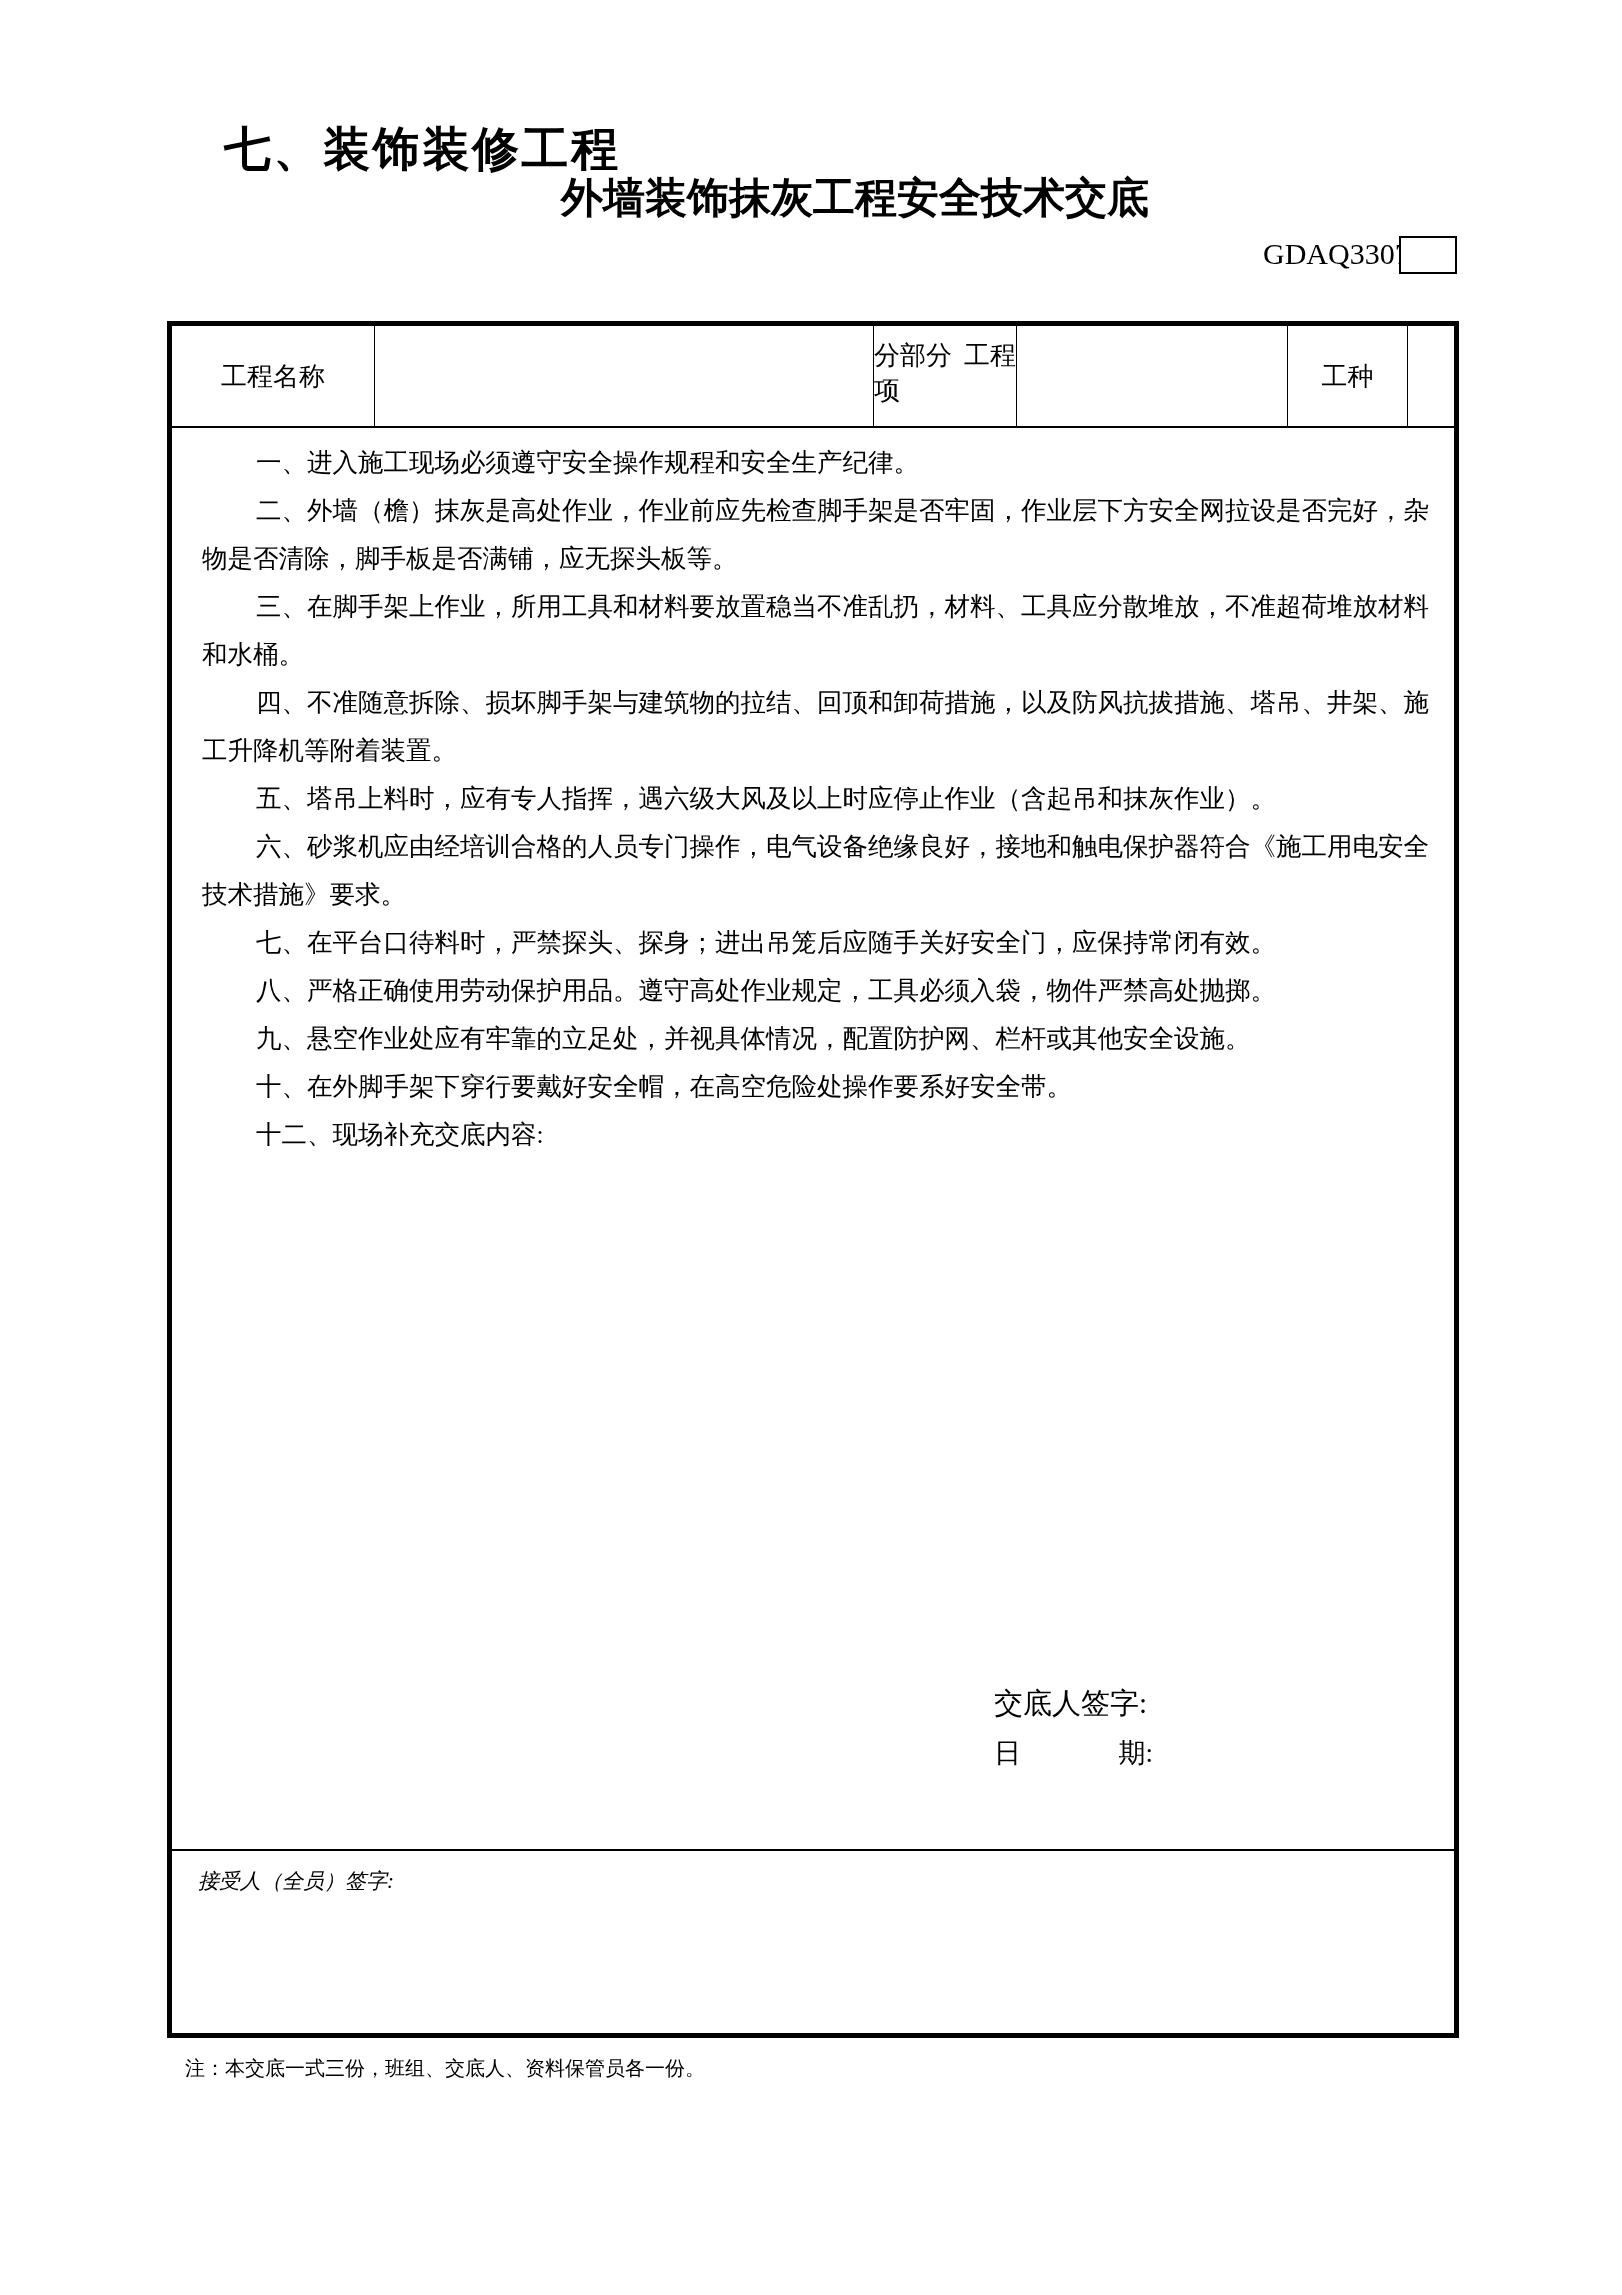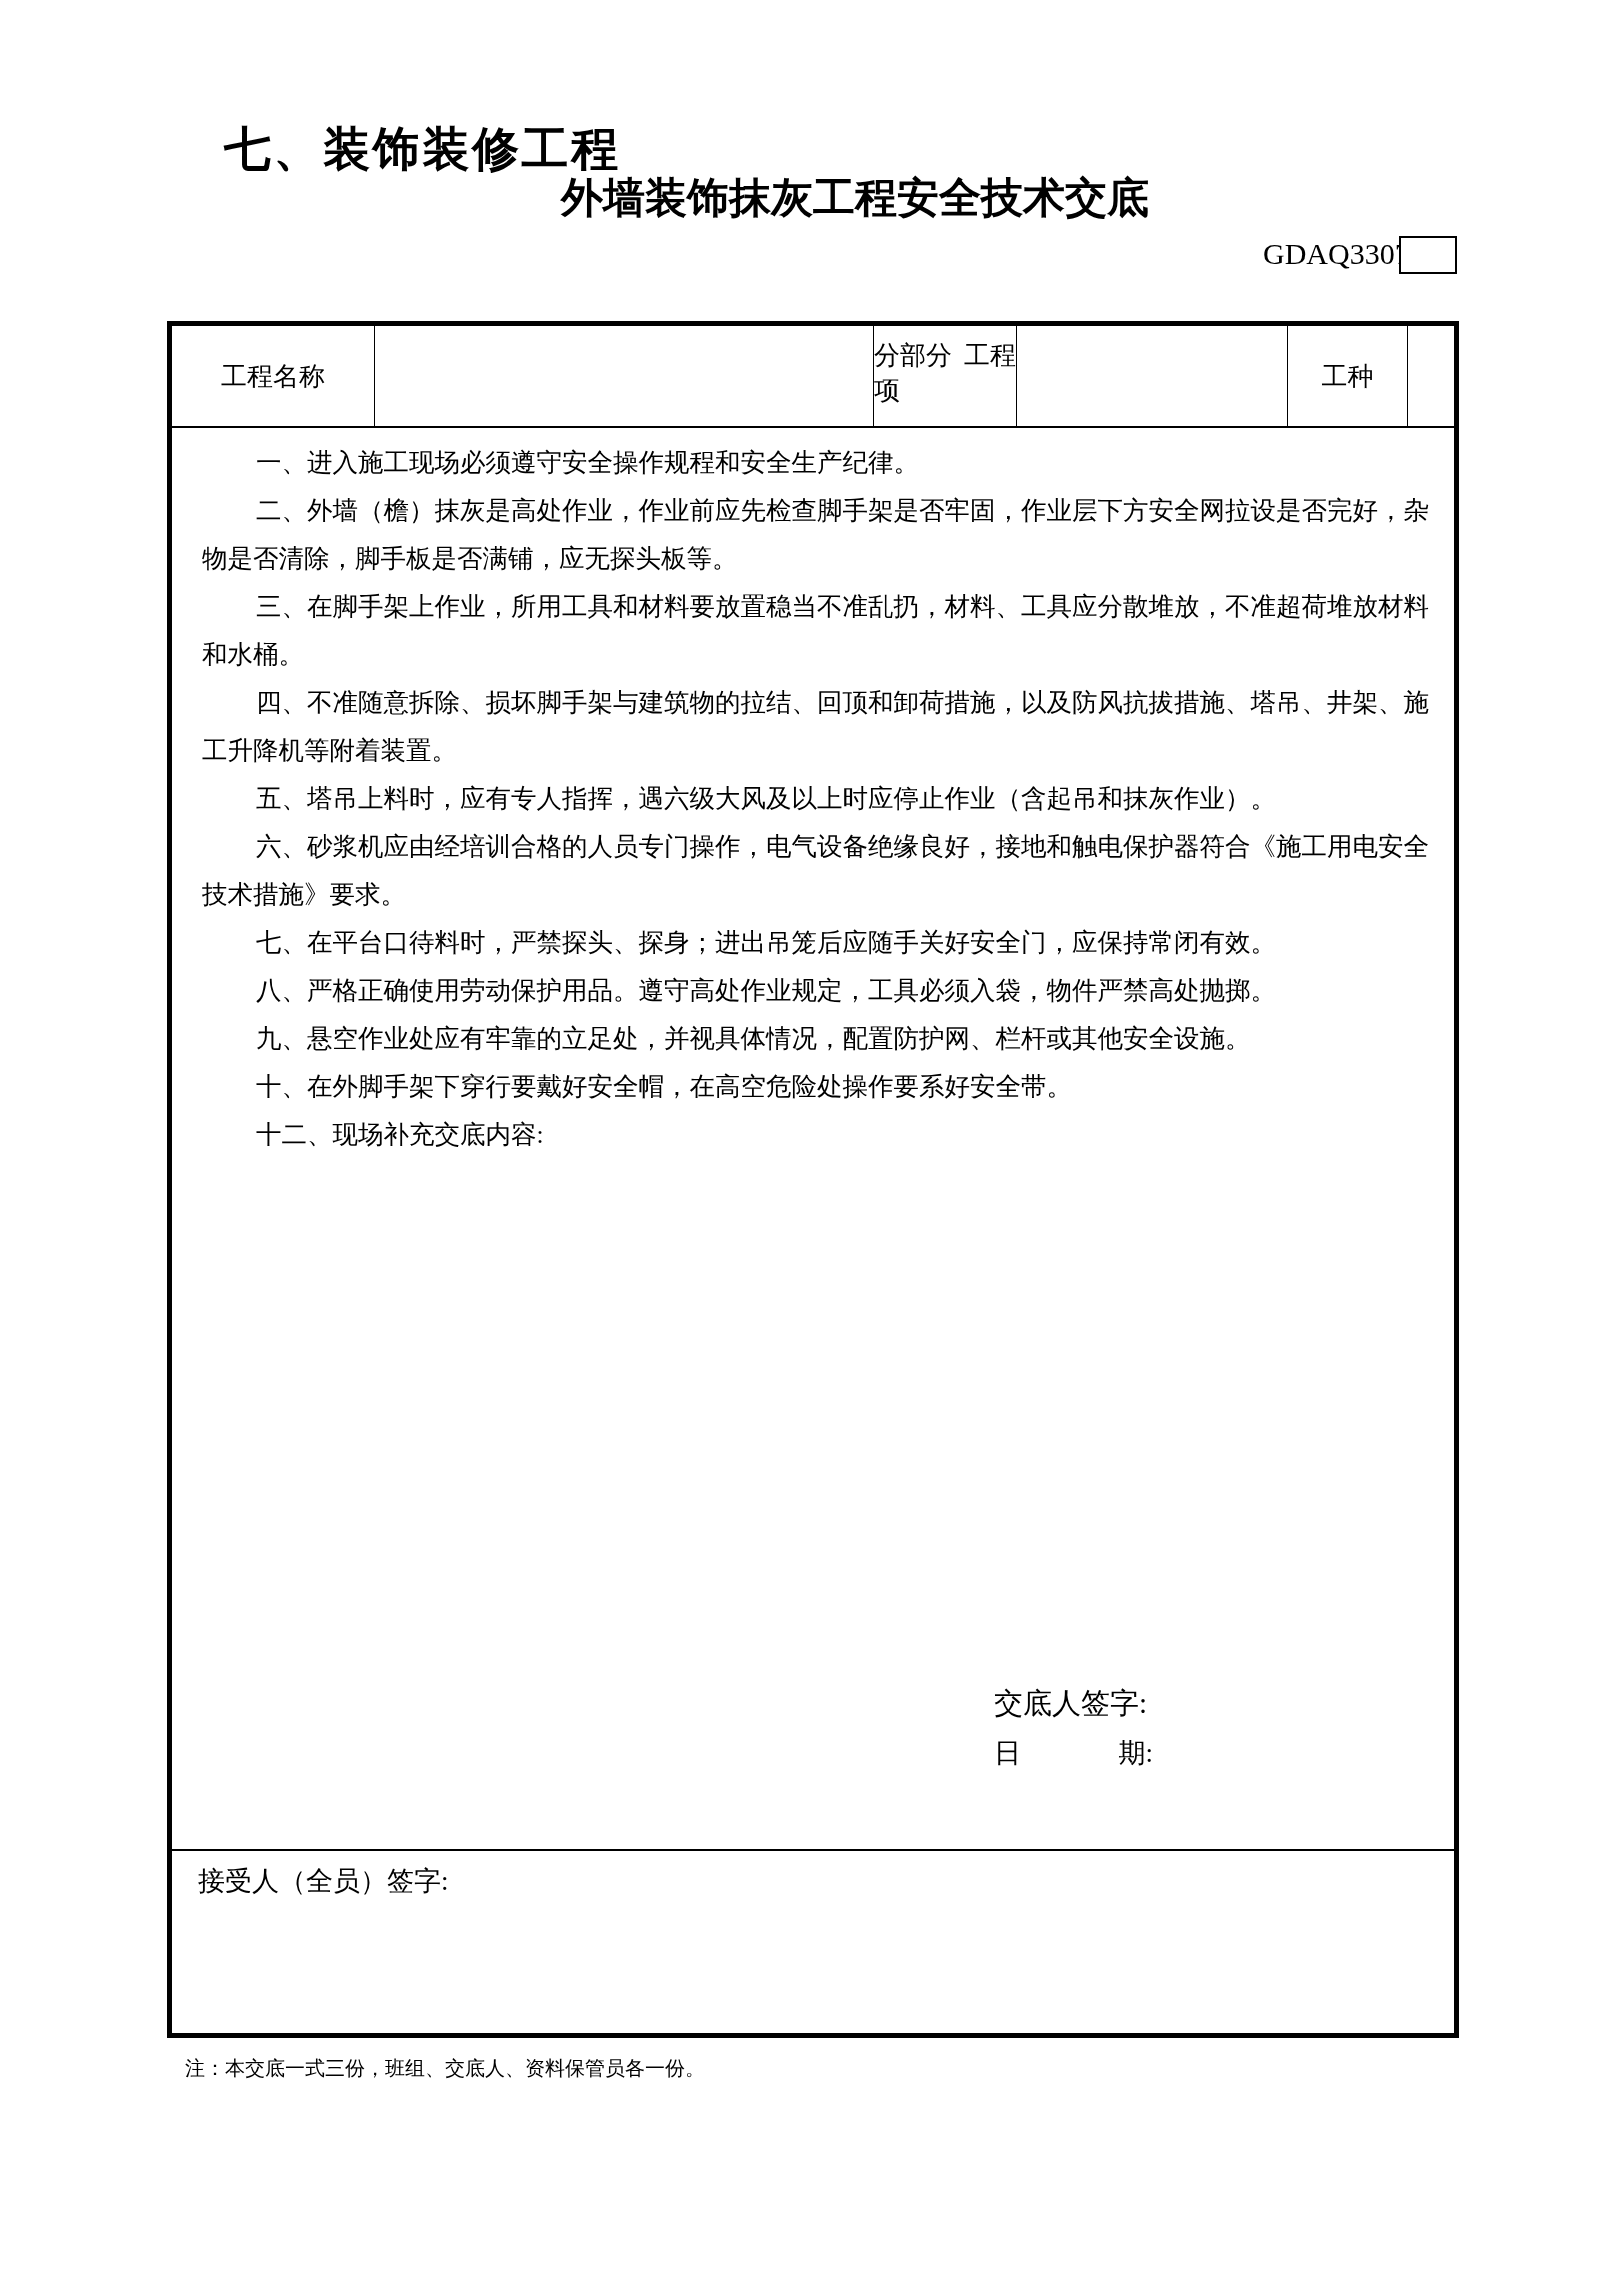--- a/index.html
+++ b/index.html
@@ -115,21 +115,21 @@
     justify-content: space-between;
     width: 159px;
     font-size: 27px;
     line-height: 50px;
   }
   .receiver-cell {
     height: 182px;
     box-sizing: border-box;
     padding: 14.4px 10.5px 0 26px;
   }
-  .receiver-label { font-size: 27px; line-height: 33px; white-space: nowrap; }
+  .receiver-label { font-size: 21px; line-height: 33px; white-space: nowrap; font-style: italic; }
   .note {
     position: absolute;
     left: 185px; top: 2053px;
     font-size: 20px;
     line-height: 31px;
     white-space: nowrap;
   }
 </style>
 </head>
 <body>

